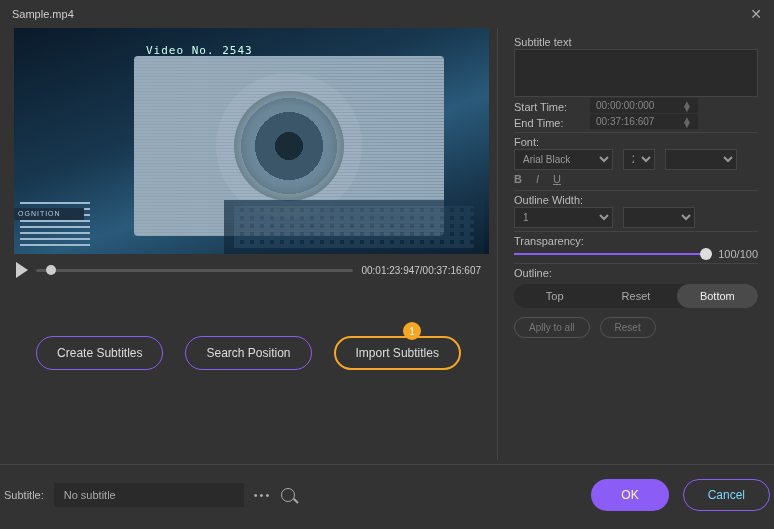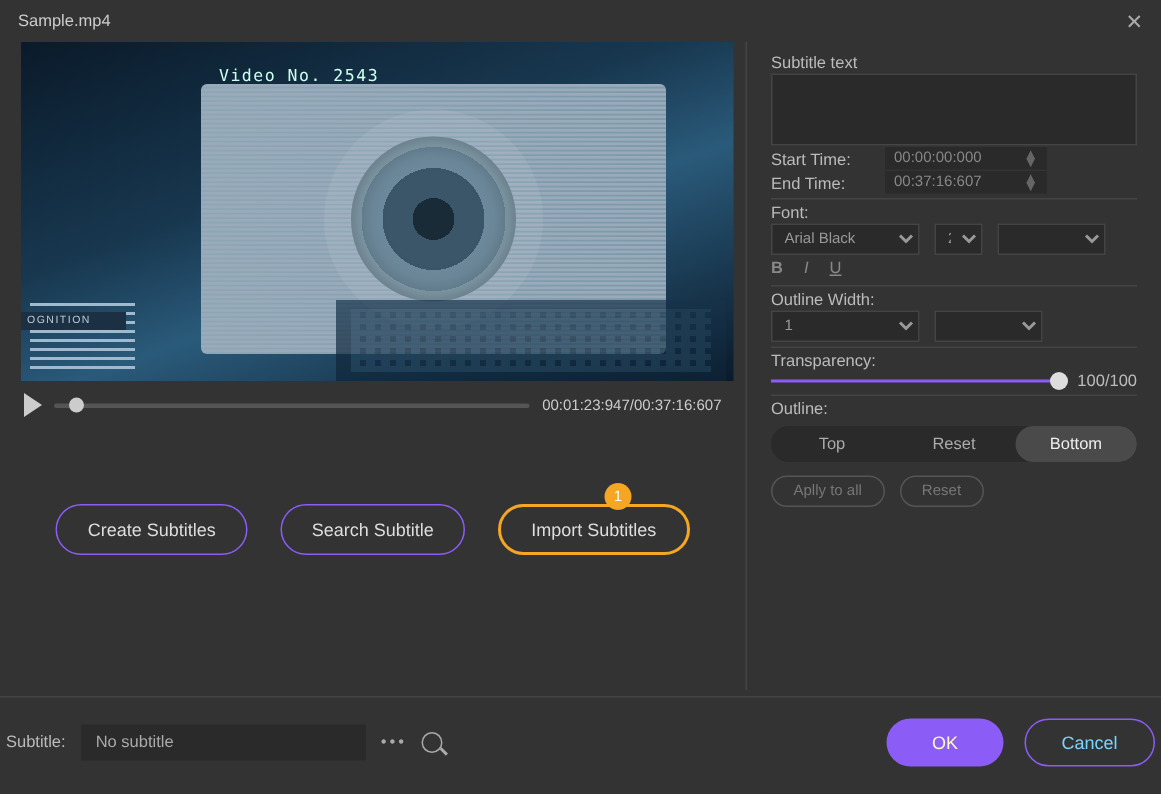--- a/index.html
+++ b/index.html
@@ -84,21 +84,21 @@
     </div>
     <div class="controls">
       <div class="play"></div>
       <div class="track">
           <div class="thumb"></div>
         </div>
       <span class="time"><span>00:01:23:947</span>/<span>00:37:16:607</span></span>
     </div>
     <div class="btns">
       <button class="pill">Create Subtitles</button>
-      <button class="pill">Search Subtitle</button>
+      <button class="pill">Search Position</button>
       <button class="pill highlight">Import Subtitles</button>
       <div class="badge">1</div>
     </div>
   </div>
 
   <div class="right">
     <div class="label">Subtitle text</div>
     <textarea class="ta" style=""></textarea>
 
     <div class="row">

